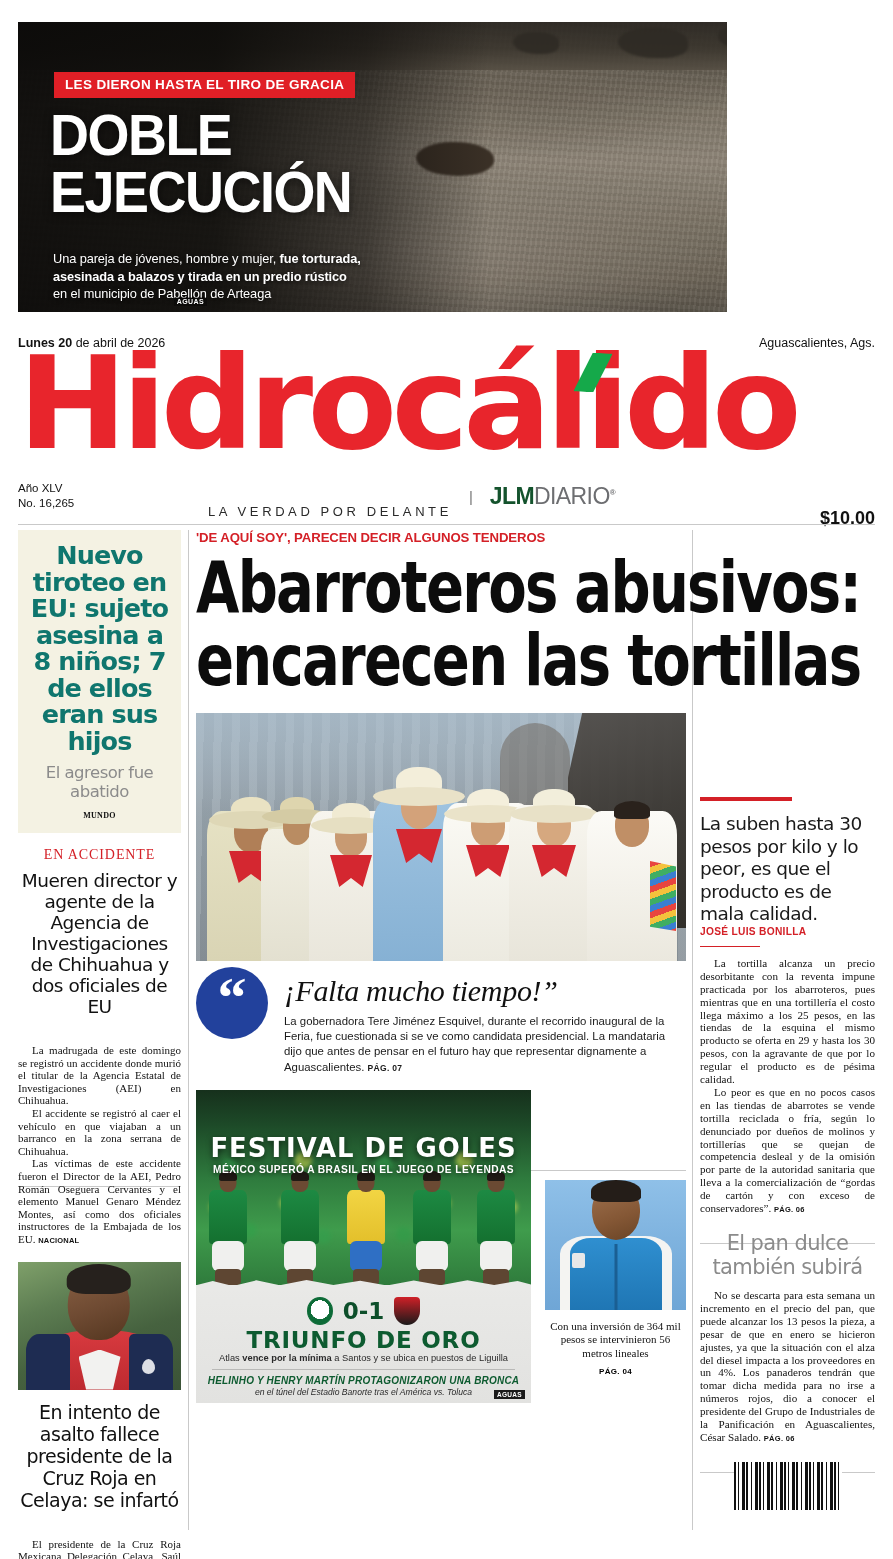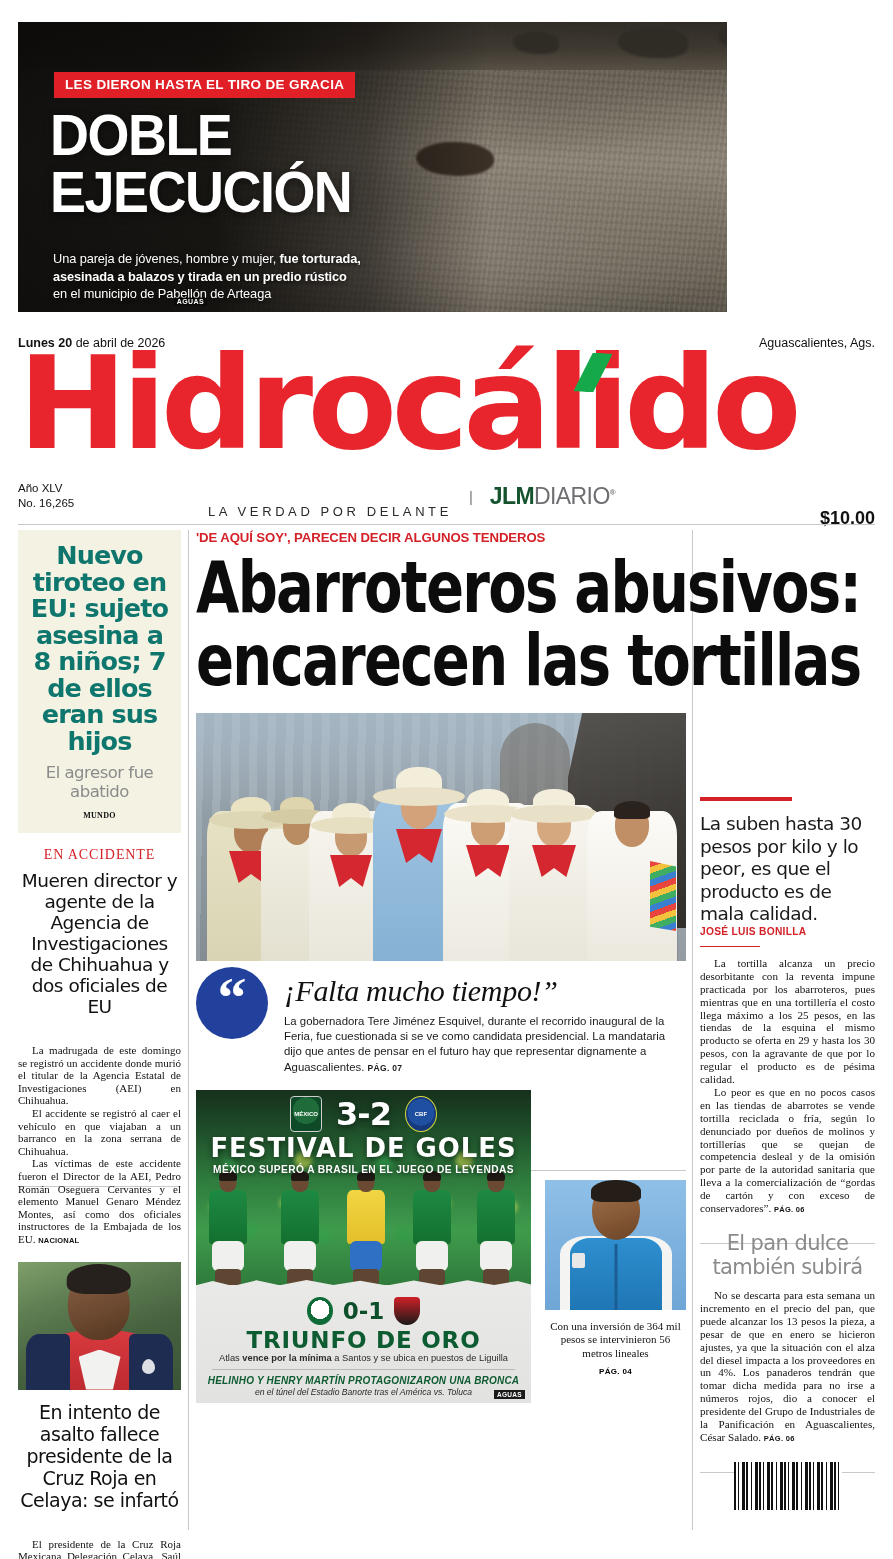--- a/index.html
+++ b/index.html
@@ -653,25 +653,20 @@
             <div class="hair"></div>
           </div>
           <div class="sp-pl" style="left:278px;">
             <div class="j" style="background:linear-gradient(180deg,#1d8a43 0%,#14702f 100%);"></div>
             <div class="s"></div>
             <div class="l"></div>
             <div class="h"></div>
             <div class="hair"></div>
           </div>
         </div>
-        <div class="sp-scorebar">
-          <div class="crest mx">MÉXICO</div>
-          <div class="sp-score">3-2</div>
-          <div class="crest br">CBF</div>
-        </div>
         <div class="sp-title">FESTIVAL DE GOLES</div>
         <div class="sp-sub">MÉXICO SUPERÓ A BRASIL EN EL JUEGO DE LEYENDAS</div>
       </div>
 
       <div class="sp-bot">
         <div class="sp-tear"></div>
         <div class="sp2-score">
           <div class="crest2 sa"></div>
           <div class="sp2-num">0-1</div>
           <div class="crest2 at"></div>

